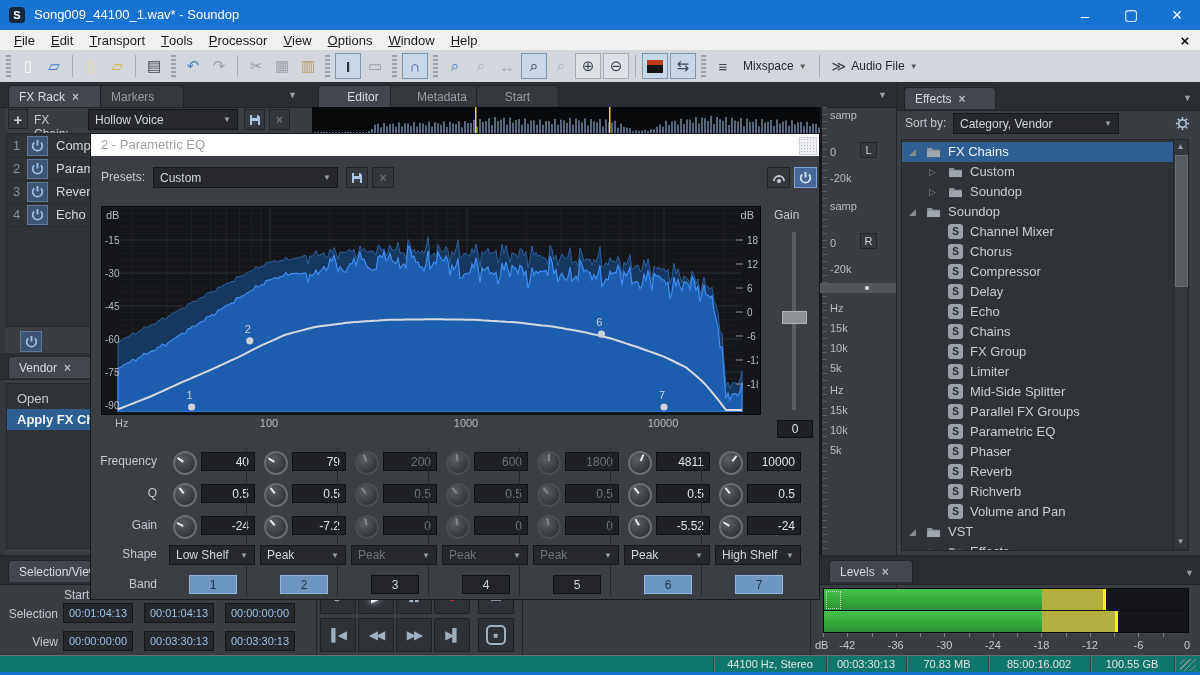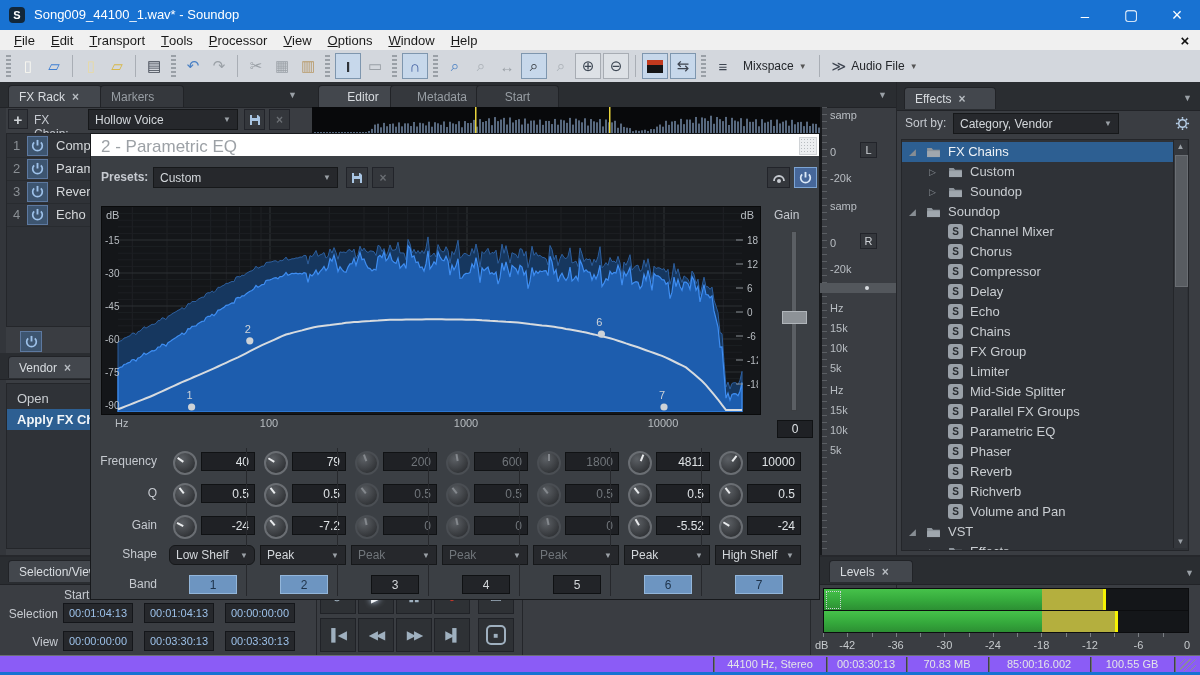--- a/index.html
+++ b/index.html
@@ -603,42 +603,42 @@
       <div class="abs" style="left: 36.2667px; top: 82px; font-size: 11px; color: rgb(198, 202, 205); transform: translateX(-50%);">-42</div>
       <div class="abs" style="left: 84.8px; top: 82px; font-size: 11px; color: rgb(198, 202, 205); transform: translateX(-50%);">-36</div>
       <div class="abs" style="left: 133.333px; top: 82px; font-size: 11px; color: rgb(198, 202, 205); transform: translateX(-50%);">-30</div>
       <div class="abs" style="left: 181.867px; top: 82px; font-size: 11px; color: rgb(198, 202, 205); transform: translateX(-50%);">-24</div>
       <div class="abs" style="left: 230.4px; top: 82px; font-size: 11px; color: rgb(198, 202, 205); transform: translateX(-50%);">-18</div>
       <div class="abs" style="left: 278.933px; top: 82px; font-size: 11px; color: rgb(198, 202, 205); transform: translateX(-50%);">-12</div>
       <div class="abs" style="left: 327.467px; top: 82px; font-size: 11px; color: rgb(198, 202, 205); transform: translateX(-50%);">-6</div>
       <div class="abs" style="left: 376px; top: 82px; font-size: 11px; color: rgb(198, 202, 205); transform: translateX(-50%);">0</div>
     </div>
 
-  <div class="abs flex" id="statusbar" style="left:0;top:655px;width:1200px;height:17px;background:#8b5cf6;border-top:1px solid #6b6f74;font-size:11px;color:#e3e5e7;">
+  <div class="abs flex" id="statusbar" style="left:0;top:655px;width:1200px;height:17px;background:#0f766e;border-top:1px solid #6b6f74;font-size:11px;color:#e3e5e7;">
       <div class="abs" style="left: 713px; top: 1px; width: 1px; height: 15px; background: rgb(63, 67, 71); border-right: 1px solid rgb(107, 111, 116);"></div>
       <div class="abs" style="left: 826px; top: 1px; width: 1px; height: 15px; background: rgb(63, 67, 71); border-right: 1px solid rgb(107, 111, 116);"></div>
       <div class="abs" style="left: 906px; top: 1px; width: 1px; height: 15px; background: rgb(63, 67, 71); border-right: 1px solid rgb(107, 111, 116);"></div>
       <div class="abs" style="left: 988px; top: 1px; width: 1px; height: 15px; background: rgb(63, 67, 71); border-right: 1px solid rgb(107, 111, 116);"></div>
       <div class="abs" style="left: 1090px; top: 1px; width: 1px; height: 15px; background: rgb(63, 67, 71); border-right: 1px solid rgb(107, 111, 116);"></div>
       <div class="abs" style="left: 1174px; top: 1px; width: 1px; height: 15px; background: rgb(63, 67, 71); border-right: 1px solid rgb(107, 111, 116);"></div>
       <div class="abs" style="left: 770px; top: 2px; transform: translateX(-50%); white-space: nowrap;">44100 Hz, Stereo</div>
       <div class="abs" style="left: 866px; top: 2px; transform: translateX(-50%); white-space: nowrap;">00:03:30:13</div>
       <div class="abs" style="left: 947px; top: 2px; transform: translateX(-50%); white-space: nowrap;">70.83 MB</div>
       <div class="abs" style="left: 1039px; top: 2px; transform: translateX(-50%); white-space: nowrap;">85:00:16.002</div>
       <div class="abs" style="left: 1132px; top: 2px; transform: translateX(-50%); white-space: nowrap;">100.55 GB</div>
       <div class="abs" style="left: 1180px; top: 3px; width: 16px; height: 12px; background: repeating-linear-gradient(135deg, transparent 0px, transparent 3px, rgb(138, 143, 148) 3px, rgb(138, 143, 148) 4px);"></div>
     </div>
   <div class="abs" style="left:0;top:672px;width:1200px;height:3px;background:#1872d2;"></div>
 
   <div class="abs" id="eq-dialog" style="left:90px;top:133px;width:730px;height:467px;background:#3b3f44;border:1px solid #17191c;box-sizing:border-box;z-index:40;">
       <div class="abs" style="left: 0px; top: 0px; width: 728px; height: 22px; background: rgb(255, 255, 255);">
-        <span style="position: absolute; left: 10px; top: 3px; font-size: 17px; color: rgb(156, 161, 166);">2 - Parametric EQ</span>
+        <span style="position: absolute; left: 10px; top: 3px; font-size: 13px; color: rgb(156, 161, 166);">2 - Parametric EQ</span>
         <div class="abs" style="left: 708px; top: 3px; width: 16px; height: 16px; background: radial-gradient(rgb(184, 188, 192) 1px, transparent 1px) 0% 0% / 3px 3px rgb(236, 238, 240); border: 1px solid rgb(208, 211, 214);"></div>
       </div>
-      <div class="lbl abs" style="left: 10px; top: 36px; width: 50px; height: 14px; font-weight: bold;">Presets:</div>
+      <div class="lbl abs" style="left: 10px; top: 36px; width: 50px; height: 14px;">Presets:</div>
       <div class="ddown abs" style="left: 62px; top: 33px; width: 185px; height: 21px;">
         <span>Custom</span>
         <span class="arr">▼</span>
       </div>
       <div class="btn abs" style="left: 255px; top: 33px; width: 22px; height: 21px;">
         <svg width="12" height="12" viewBox="0 0 12 12">
           <path d="M1 1h8l2 2v8H1z" fill="#a9c6e4"></path>
           <rect x="3" y="1" width="5" height="3" fill="#3b3f44"></rect>
           <rect x="3" y="7" width="6" height="4" fill="#3b3f44"></rect>
         </svg>
@@ -768,21 +768,21 @@
       </div>
       <div class="vbox abs" style="left: 110px; top: 318px; width: 54px; height: 19px;">40</div>
       <div class="knob abs" style="left: 82px; top: 349px; width: 20px; height: 20px;">
         <div class="ind" style="transform: rotate(-38deg);"></div>
       </div>
       <div class="vbox abs" style="left: 110px; top: 350px; width: 54px; height: 19px;">0.5</div>
       <div class="knob abs" style="left: 82px; top: 381px; width: 20px; height: 20px;">
         <div class="ind" style="transform: rotate(-62deg);"></div>
       </div>
       <div class="vbox abs" style="left: 110px; top: 382px; width: 54px; height: 19px;">-24</div>
-      <div class="ddown abs" style="left: 78px; top: 411px; width: 86px; height: 20px; border-radius: 6px;">
+      <div class="ddown abs" style="left: 78px; top: 411px; width: 86px; height: 20px;">
         <span>Low Shelf</span>
         <span class="arr">▼</span>
       </div>
       <div class="bandbtn abs on" style="left: 98px; top: 441px; width: 46px; height: 17px;">1</div>
       <div class="sep-v abs" style="left: 155px; top: 314px; width: 1px; height: 148px;"></div>
       <div class="knob abs" style="left: 173px; top: 317px; width: 20px; height: 20px;">
         <div class="ind" style="transform: rotate(-58deg);"></div>
       </div>
       <div class="vbox abs" style="left: 201px; top: 318px; width: 54px; height: 19px;">79</div>
       <div class="knob abs" style="left: 173px; top: 349px; width: 20px; height: 20px;">

